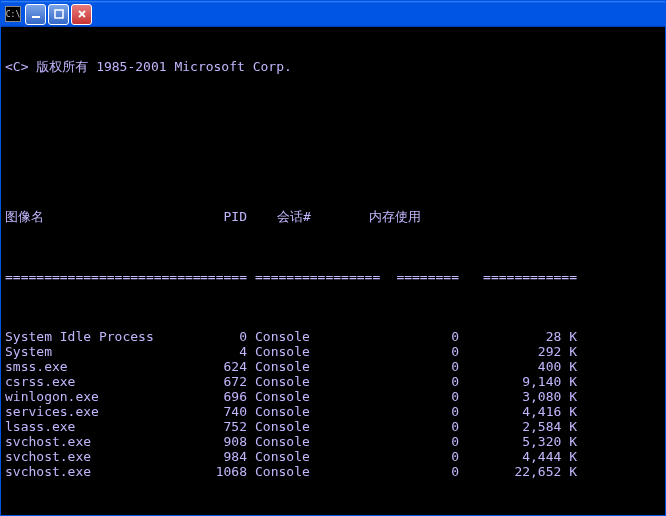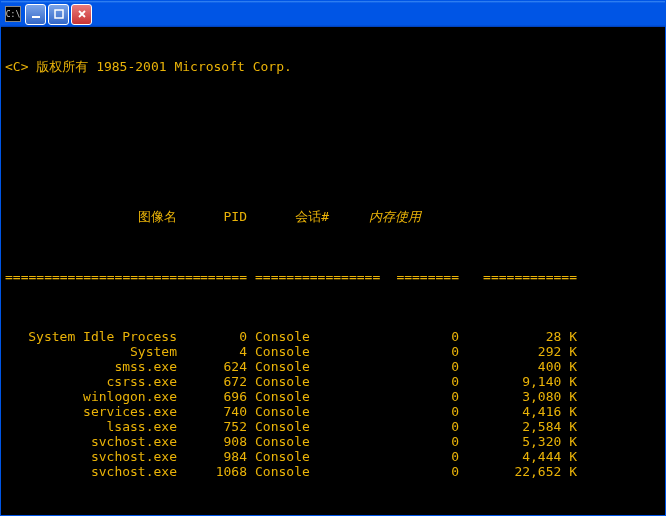--- a/index.html
+++ b/index.html
@@ -53,36 +53,36 @@
     justify-content: center;
     cursor: pointer;
   }
   .titlebar .btn.close {
     background: linear-gradient(to bottom, #e87b7b, #c83434);
   }
   .titlebar .btn svg { width: 10px; height: 10px; }
   .console {
     flex: 1;
     background: #000;
-    color: #eab308;
+    color: #c4b5fd;
     font-family: "NSimSun", "SimSun", "MS Gothic", "Consolas", monospace;
     font-size: 13px;
     line-height: 15px;
     padding: 2px 4px;
     overflow: hidden;
     white-space: pre;
   }
   .row { display: flex; }
-  .c-name { width: 172px; text-align: right; }
+  .c-name { width: 172px; }
   .c-pid  { width: 70px; text-align: right; }
   .c-sess { width: 130px; padding-left: 8px; }
   .c-snum { width: 82px; text-align: right; }
   .c-mem  { width: 118px; text-align: right; }
-  .hdr .c-snum { text-align: right; padding-left: 30px; }
-  .hdr .c-mem  { text-align: left; padding-left: 40px; font-style: italic; }
+  .hdr .c-snum { text-align: left; padding-left: 30px; }
+  .hdr .c-mem  { text-align: left; padding-left: 40px; }
   .sep { letter-spacing: 0; }
 </style>
 </head>
 <body>
 
 <div class="window">
   <div class="titlebar">
     <div class="icon">C:\</div>
     <div class="btns">
       <div class="btn">

